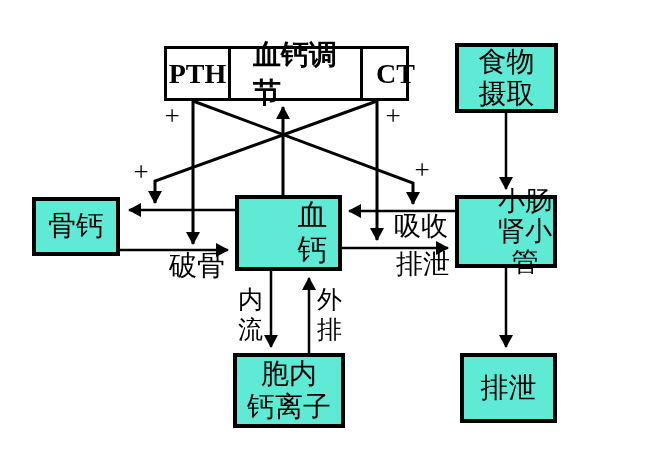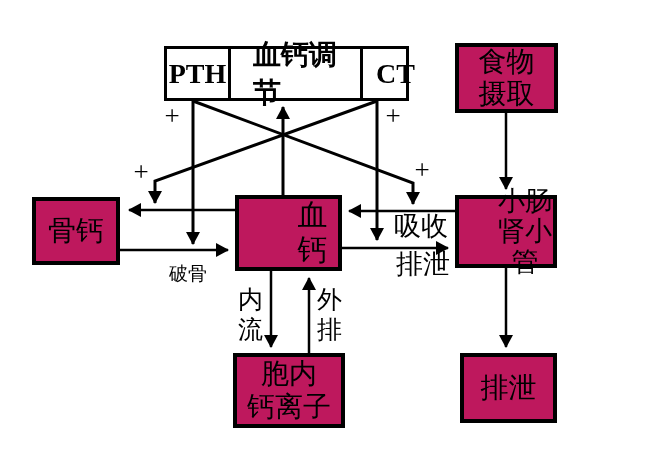--- a/index.html
+++ b/index.html
@@ -5,21 +5,21 @@
   * { margin:0; padding:0; box-sizing:border-box; }
   html,body { background:#ffffff; }
   .canvas {
     position:relative; width:668px; height:474px;
     background:#ffffff; color:#000;
     font-family:"Liberation Serif","DejaVu Serif",serif;
     overflow:hidden;
   }
   svg.wires { position:absolute; left:0; top:0; width:668px; height:474px; }
   .box {
-    position:absolute; border:4px solid #000; background:#be185d;
+    position:absolute; border:4px solid #000; background:#5eead4;
     display:flex; flex-direction:column; align-items:center; justify-content:center;
     text-align:center; font-size:28px; line-height:1.16; z-index:2;
   }
   .regbox {
     position:absolute; left:164px; top:46px; width:245px; height:55px;
     border:3px solid #000; background:#ffffff; display:flex; z-index:2;font-weight:bold;
   }
   .regcell {
     display:flex; align-items:center; justify-content:center;
     font-size:28px; height:100%;
@@ -70,21 +70,21 @@
     <div class="regcell" style="width:61px;">PTH</div>
     <div class="regcell divided" style="width:132px;">血钙调节</div>
     <div class="regcell divided" style="width:46px;">CT</div>
   </div>
 
   <div class="box" style="left:455px; top:43px; width:103px; height:70px;">
     <div>食物</div>
     <div>摄取</div>
   </div>
 
-  <div class="box" style="left:32px; top:197px; width:88px; height:68px;">
+  <div class="box" style="left:32px; top:197px; width:88px; height:59px;">
     <div>骨钙</div>
   </div>
 
   <div class="box" style="left:235px; top:195px; width:107px; height:76px; font-size:30px;padding-left:48px;">
     <div>血钙</div>
   </div>
 
   <div class="box" style="left:455px; top:195px; width:102px; height:73px; font-size:27px; line-height:1.12;padding-left:38px;">
     <div>小肠</div>
     <div>肾小管</div>
@@ -92,21 +92,21 @@
 
   <div class="box" style="left:233px; top:353px; width:112px; height:75px;">
     <div>胞内</div>
     <div>钙离子</div>
   </div>
 
   <div class="box" style="left:460px; top:353px; width:97px; height:70px;">
     <div>排泄</div>
   </div>
 
-  <div class="lbl" style="left:169px; top:264px; font-size:19px;text-align:center;">破骨</div>
+  <div class="lbl" style="left:169px; top:252px; font-size:28px;text-align:center;">破骨</div>
   <div class="lbl" style="left:394px; top:213px; font-size:27px;">吸收</div>
   <div class="lbl" style="left:396px; top:251px; font-size:27px;">排泄</div>
   <div class="vlbl" style="left:237px; top:285px;">内流</div>
   <div class="vlbl" style="left:316px; top:285px;">外排</div>
 
   <div class="plus" style="left:159px; top:103px;">+</div>
   <div class="plus" style="left:380px; top:103px;">+</div>
   <div class="plus" style="left:128px; top:159px;">+</div>
   <div class="plus" style="left:409px; top:157px;">+</div>
 

